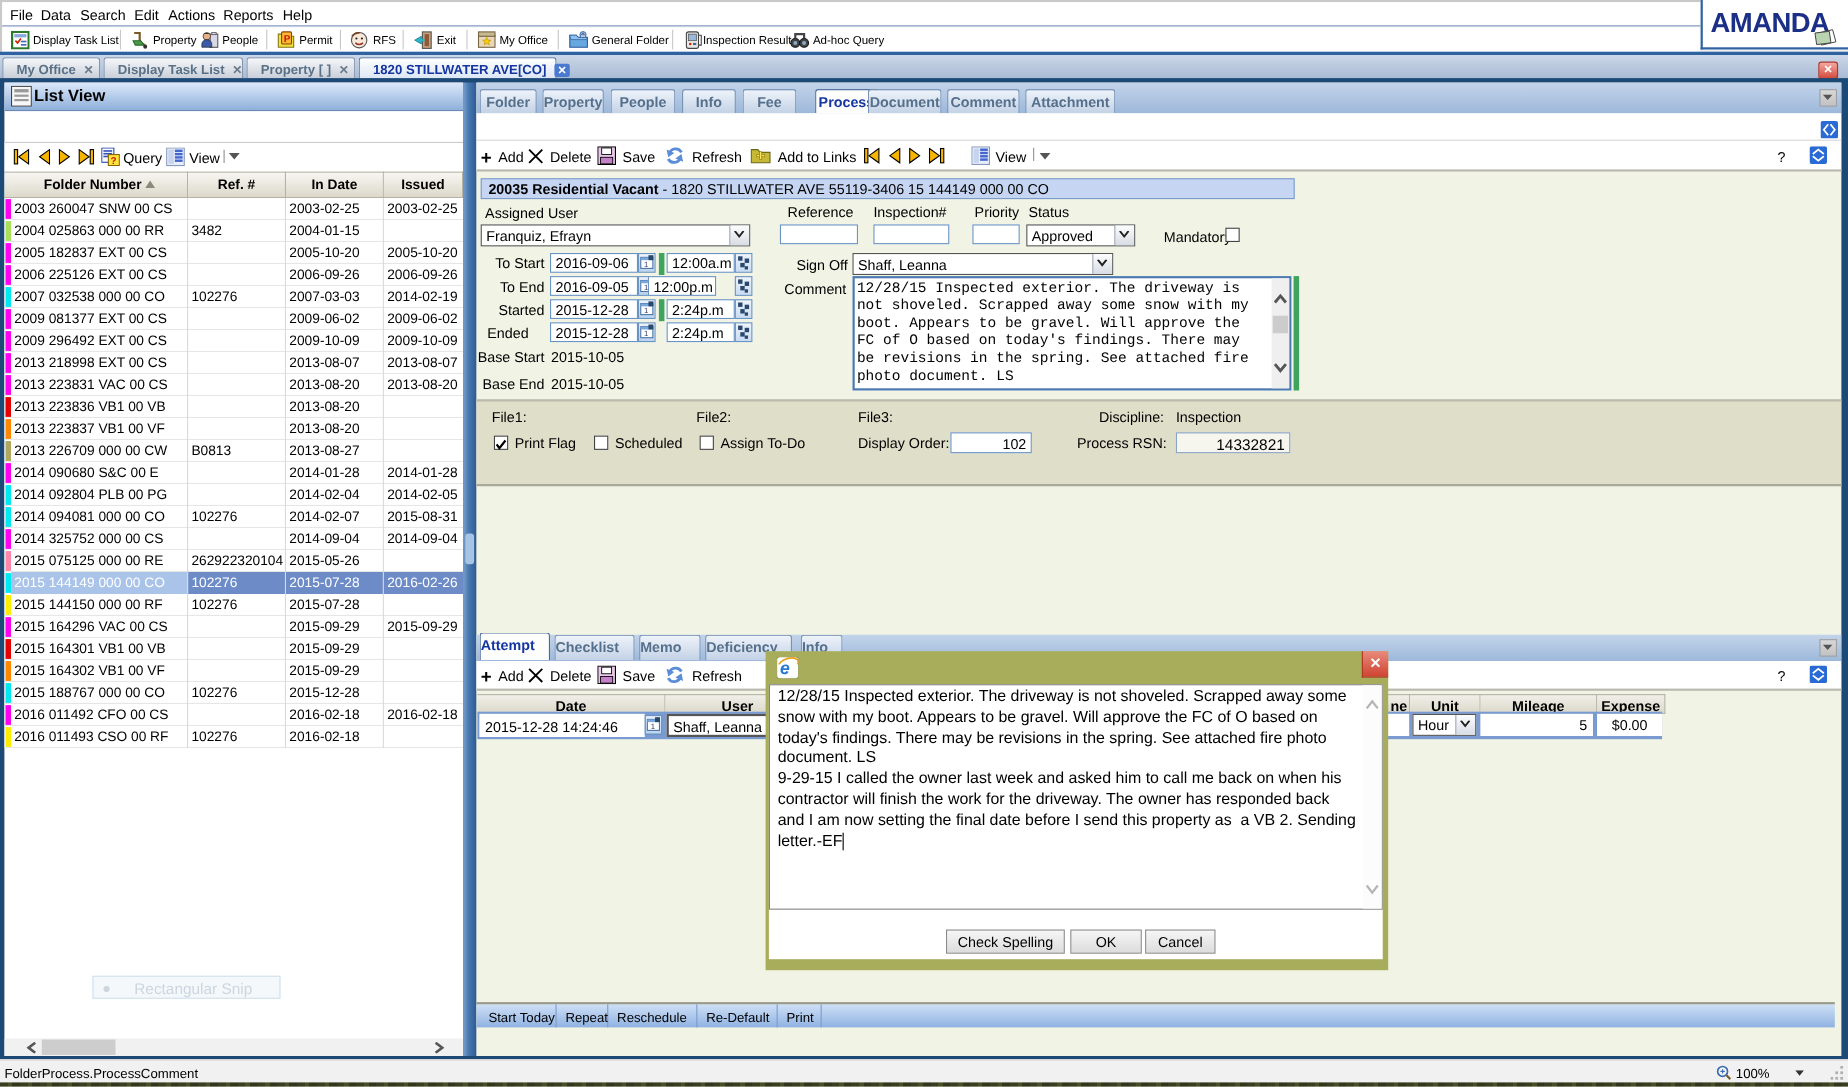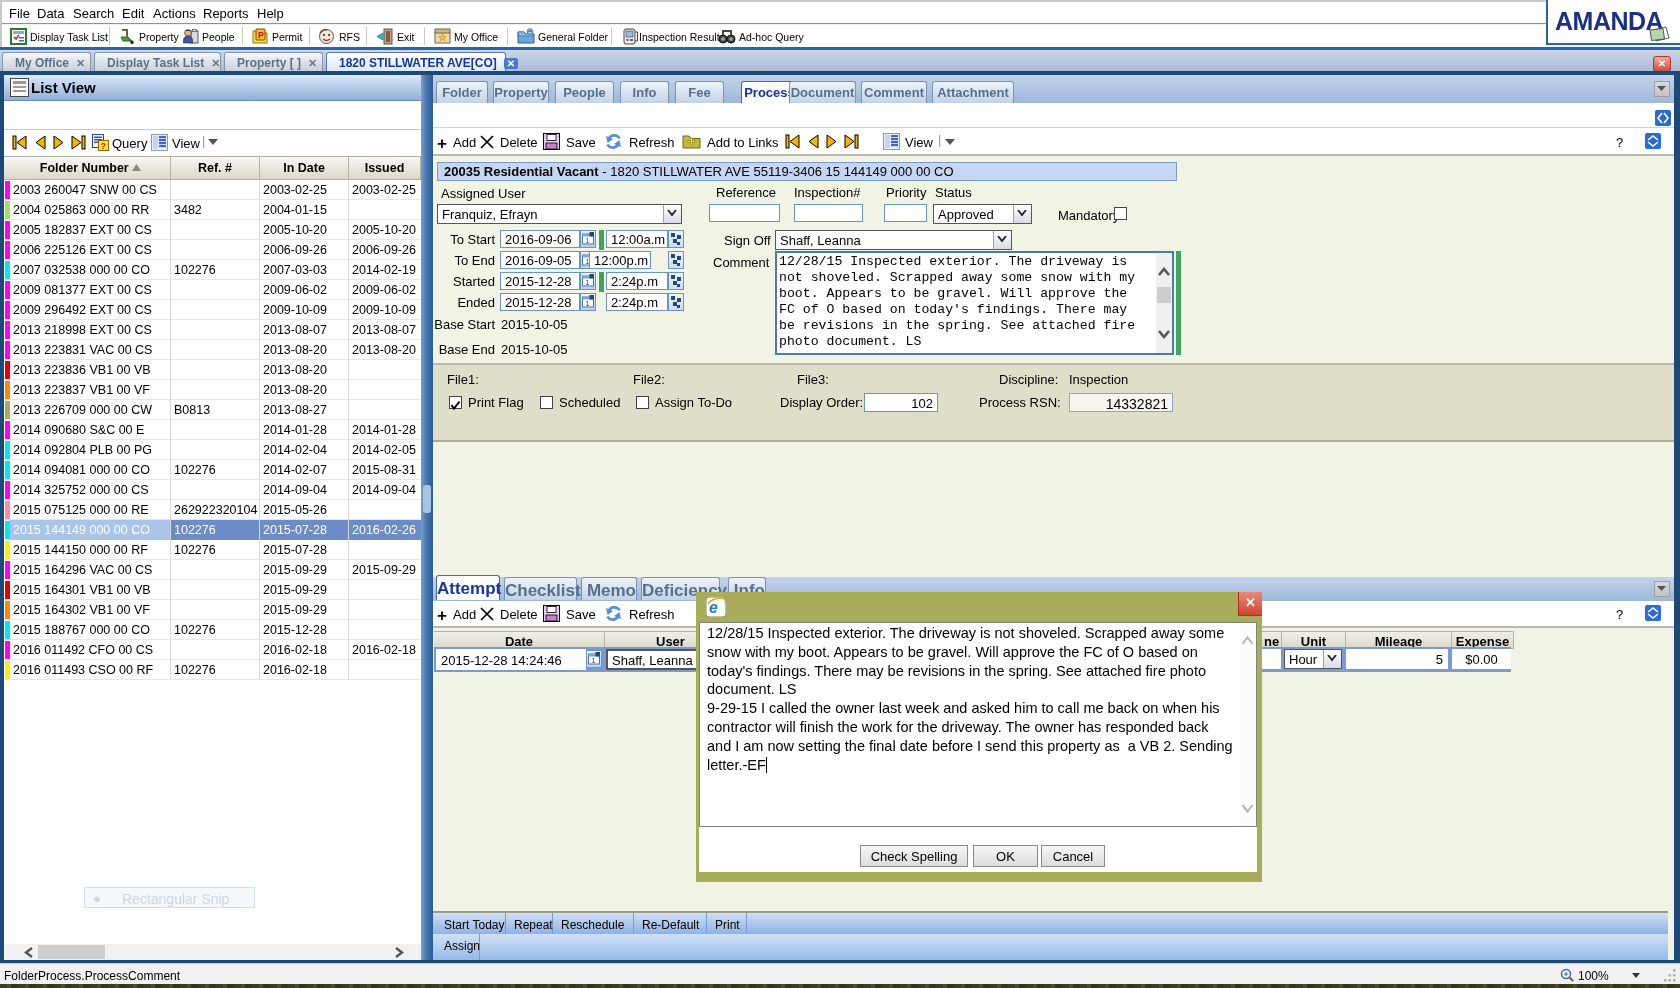--- a/index.html
+++ b/index.html
@@ -55,21 +55,21 @@
 .ddl .ar{position:absolute;right:0px;top:0px;bottom:0px;width:18px;background:linear-gradient(#fdfdfd,#d7dce4);border-left:1px solid #9aa4b2}
 .chk{position:absolute;width:13px;height:13px;background:#fff;border:1px solid #444}
 .grn{position:absolute;width:5px;background:#3fa45c}
 .calbtn{position:absolute;width:16px;height:18px;border:1px solid #6a94c4;background:linear-gradient(#eef4fc,#b9d2ef)}
 .timbtn{position:absolute;width:16px;height:18px;border:1px solid #6a94c4;background:linear-gradient(#eef4fc,#c9dcf2)}
 
 #fileband{position:absolute;left:0;top:288px;width:1241px;height:79px;background:#dfdec9;border-top:2px solid #b9b9ad;border-bottom:2px solid #a9a99d}
 
 #atabs{position:absolute;left:0;top:502px;width:1241px;height:24px;background:linear-gradient(#c3d4ea,#9db8da)}
 #atools{position:absolute;left:0;top:526px;width:1241px;height:27px;background:#fff;border-bottom:2px solid #b9b9ad;font-size:13px}
-.atab{position:absolute;top:0px;height:23px;border:1px solid #7a93b5;border-bottom:none;border-radius:3px 3px 0 0;background:linear-gradient(#eef3fa,#c3d2e6);font-size:17px;font-weight:bold;color:#55708c;text-align:right;padding-top:3px}
+.atab{position:absolute;top:0px;height:23px;border:1px solid #7a93b5;border-bottom:none;border-radius:3px 3px 0 0;background:linear-gradient(#eef3fa,#c3d2e6);font-size:13px;font-weight:bold;color:#55708c;text-align:left;padding-top:3px}
 .atab.act{background:#fdfdfb;color:#1536a0;border-color:#4a6a9a;top:-2px;height:25px}
 
 .a-hdr{position:absolute;top:556px;height:18px;background:linear-gradient(#f0efe8,#dcd9ca);border:1px solid #b5b2a4;border-left:none;font-size:13px;font-weight:bold;text-align:center;padding-top:2px;color:#000}
 #arow{position:absolute;left:1px;top:572px;height:25px;background:#7a9ad2}
 
 #btnbar1{position:absolute;left:0;top:836px;width:1235px;height:23px;background:linear-gradient(#cfe0f6,#8fb2e2);border-top:2px solid #9a9a8e}
 #btnbar2{position:absolute;left:0;top:859px;width:1235px;height:26px;background:linear-gradient(#cfe0f6,#97b9e6)}
 .bbtn{position:absolute;top:0;height:100%;font-size:12px;color:#000;padding:5px 0 0 8px;border-right:1px solid #7a9ccc;white-space:nowrap}
 
 #statusbar{left:0;top:963px;width:1680px;height:21px;background:#f1f1f1;border-top:1px solid #d0d0d0;font-size:14px;color:#000}
@@ -654,21 +654,21 @@
           <text x="4.5" y="11.5" font-size="7" fill="#336">1</text>
         </svg></div>
     <div class="grn" style="left:166px;top:197px;height:20px"></div>
     <div class="inp" style="left:173px;top:197px;width:62px;height:18px;padding:1px 0 0 4px">2:24p.m</div>
     <div class="timbtn" style="left:235px;top:197px"><svg width="14" height="16">
           <rect x="2" y="2" width="4" height="4" fill="#28486e"></rect>
           <rect x="8" y="4" width="4" height="4" fill="#28486e"></rect>
           <rect x="4" y="8" width="4" height="4" fill="#28486e"></rect>
           <rect x="8" y="11" width="3" height="3" fill="#28486e"></rect>
         </svg></div>
-    <span class="lbl" style="left:10px;top:220px;width:52px;text-align:right">Ended</span>
+    <span class="lbl" style="left:10px;top:220px;width:52px;text-align:left">Ended</span>
     <div class="inp" style="left:67px;top:218px;width:80px;height:18px;padding:1px 0 0 4px">2015-12-28</div>
     <div class="calbtn" style="left:147px;top:218px"><svg width="14" height="16">
           <rect x="1.5" y="3" width="11" height="10" fill="#fff" stroke="#4a74a4"></rect>
           <rect x="1.5" y="3" width="11" height="2.5" fill="#78a8dc"></rect>
           <rect x="8.5" y="1" width="4.5" height="4.5" fill="#28486e"></rect>
           <text x="4.5" y="11.5" font-size="7" fill="#336">1</text>
         </svg></div>
     <div class="inp" style="left:173px;top:218px;width:62px;height:18px;padding:1px 0 0 4px">2:24p.m</div>
     <div class="timbtn" style="left:235px;top:218px"><svg width="14" height="16">
           <rect x="2" y="2" width="4" height="4" fill="#28486e"></rect>
@@ -694,21 +694,21 @@
         <div style="position:absolute;left:1px;top:34px;width:14px;height:16px;background:#ccc"></div>
         <svg style="position:absolute;left:2px;bottom:14px" width="12" height="10">
             <path d="M1 2 L6 8 L11 2" stroke="#555" stroke-width="2.6" fill="none"></path>
           </svg>
       </div>
     </div>
     <div class="grn" style="left:743px;top:176px;height:104px;width:5px"></div>
     <div id="fileband">
       <span class="lbl" style="left:14px;top:7px">File1:</span>
       <span class="lbl" style="left:200px;top:7px">File2:</span>
-      <span class="lbl" style="left:364px;top:7px">File3:</span>
+      <span class="lbl" style="left:347px;top:7px">File3:</span>
       <span class="lbl" style="left:566px;top:7px">Discipline:</span>
       <span class="lbl" style="left:636px;top:7px">Inspection</span>
       <span class="chk" style="left:16px;top:31px"><svg width="11" height="11">
             <path d="M1.5 5 L4 8.5 L9.5 1.5" stroke="#000" stroke-width="2" fill="none"></path>
           </svg></span>
       <span class="lbl" style="left:35px;top:30px">Print Flag</span>
       <span class="chk" style="left:107px;top:31px"></span>
       <span class="lbl" style="left:126px;top:30px">Scheduled</span>
       <span class="chk" style="left:203px;top:31px"></span>
       <span class="lbl" style="left:222px;top:30px">Assign To-Do</span>
@@ -777,23 +777,20 @@
             </svg></span></div>
       <div class="inp" style="left:912px;top:2px;width:102px;height:20px;border-color:#fff;text-align:right;padding:2px 4px 0 0">5</div>
       <div class="inp" style="left:1018px;top:2px;width:59px;height:20px;border-color:#fff;text-align:center;padding:2px 0 0 0">$0.00</div>
     </div>
     <div id="btnbar1">
       <span class="bbtn" style="left:3px;width:70px">Start Today</span>
       <span class="bbtn" style="left:73px;width:47px">Repeat</span>
       <span class="bbtn" style="left:120px;width:81px">Reschedule</span>
       <span class="bbtn" style="left:201px;width:73px">Re-Default</span>
       <span class="bbtn" style="left:274px;width:40px">Print</span>
-    </div>
-    <div id="btnbar2">
-      <span class="bbtn" style="left:3px;width:44px">Assign</span>
     </div>
   </div>
 </div>
 <div class="abs" id="statusbar">
     <span style="position:absolute;left:4px;top:5px;font-size:12px">FolderProcess.ProcessComment</span>
     <svg style="position:absolute;left:1560px;top:4px" width="14" height="14">
       <circle cx="6" cy="6" r="4.5" fill="none" stroke="#3a6ab0" stroke-width="1.5"></circle>
       <path d="M9.5 9.5 L13 13" stroke="#7a5a30" stroke-width="2"></path>
       <path d="M4 6 L8 6 M6 4 L6 8" stroke="#3a6ab0" stroke-width="1"></path>
     </svg>

